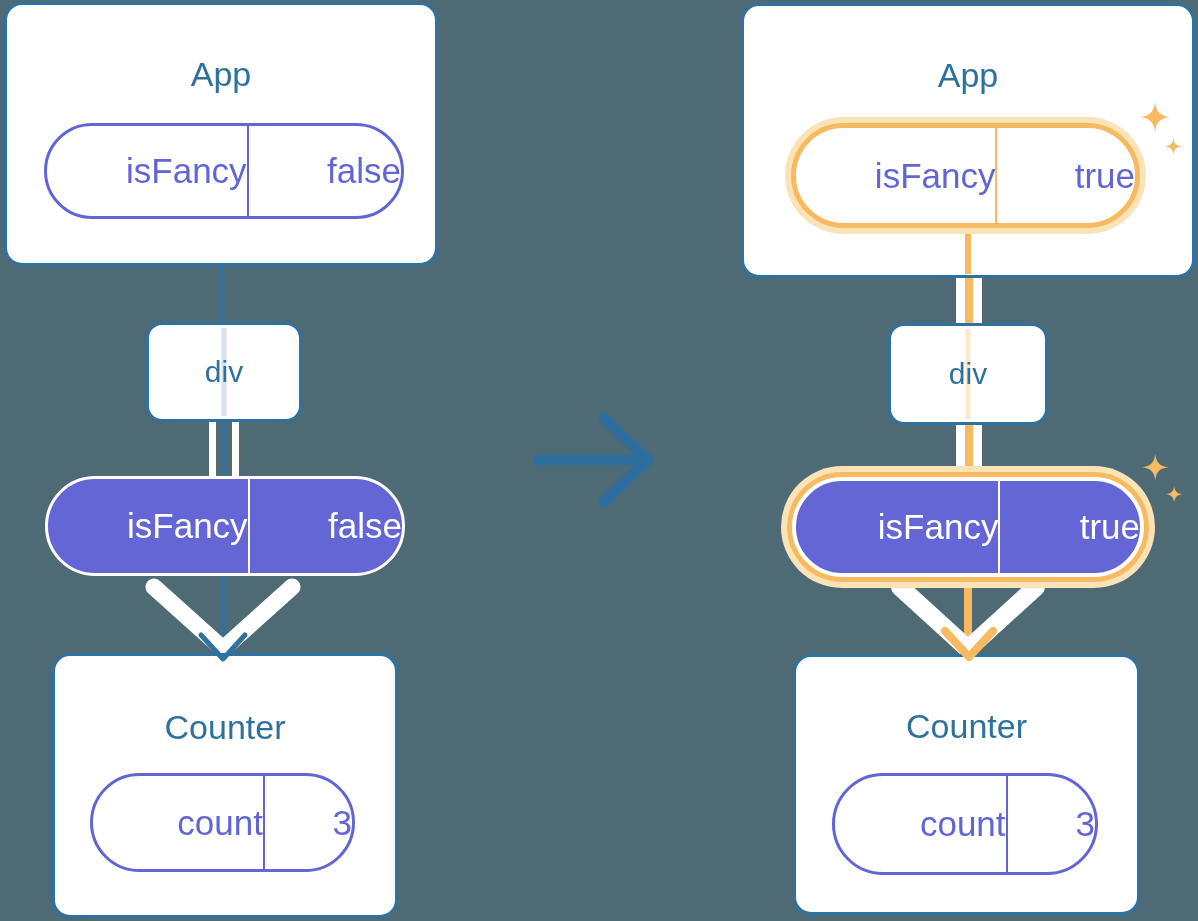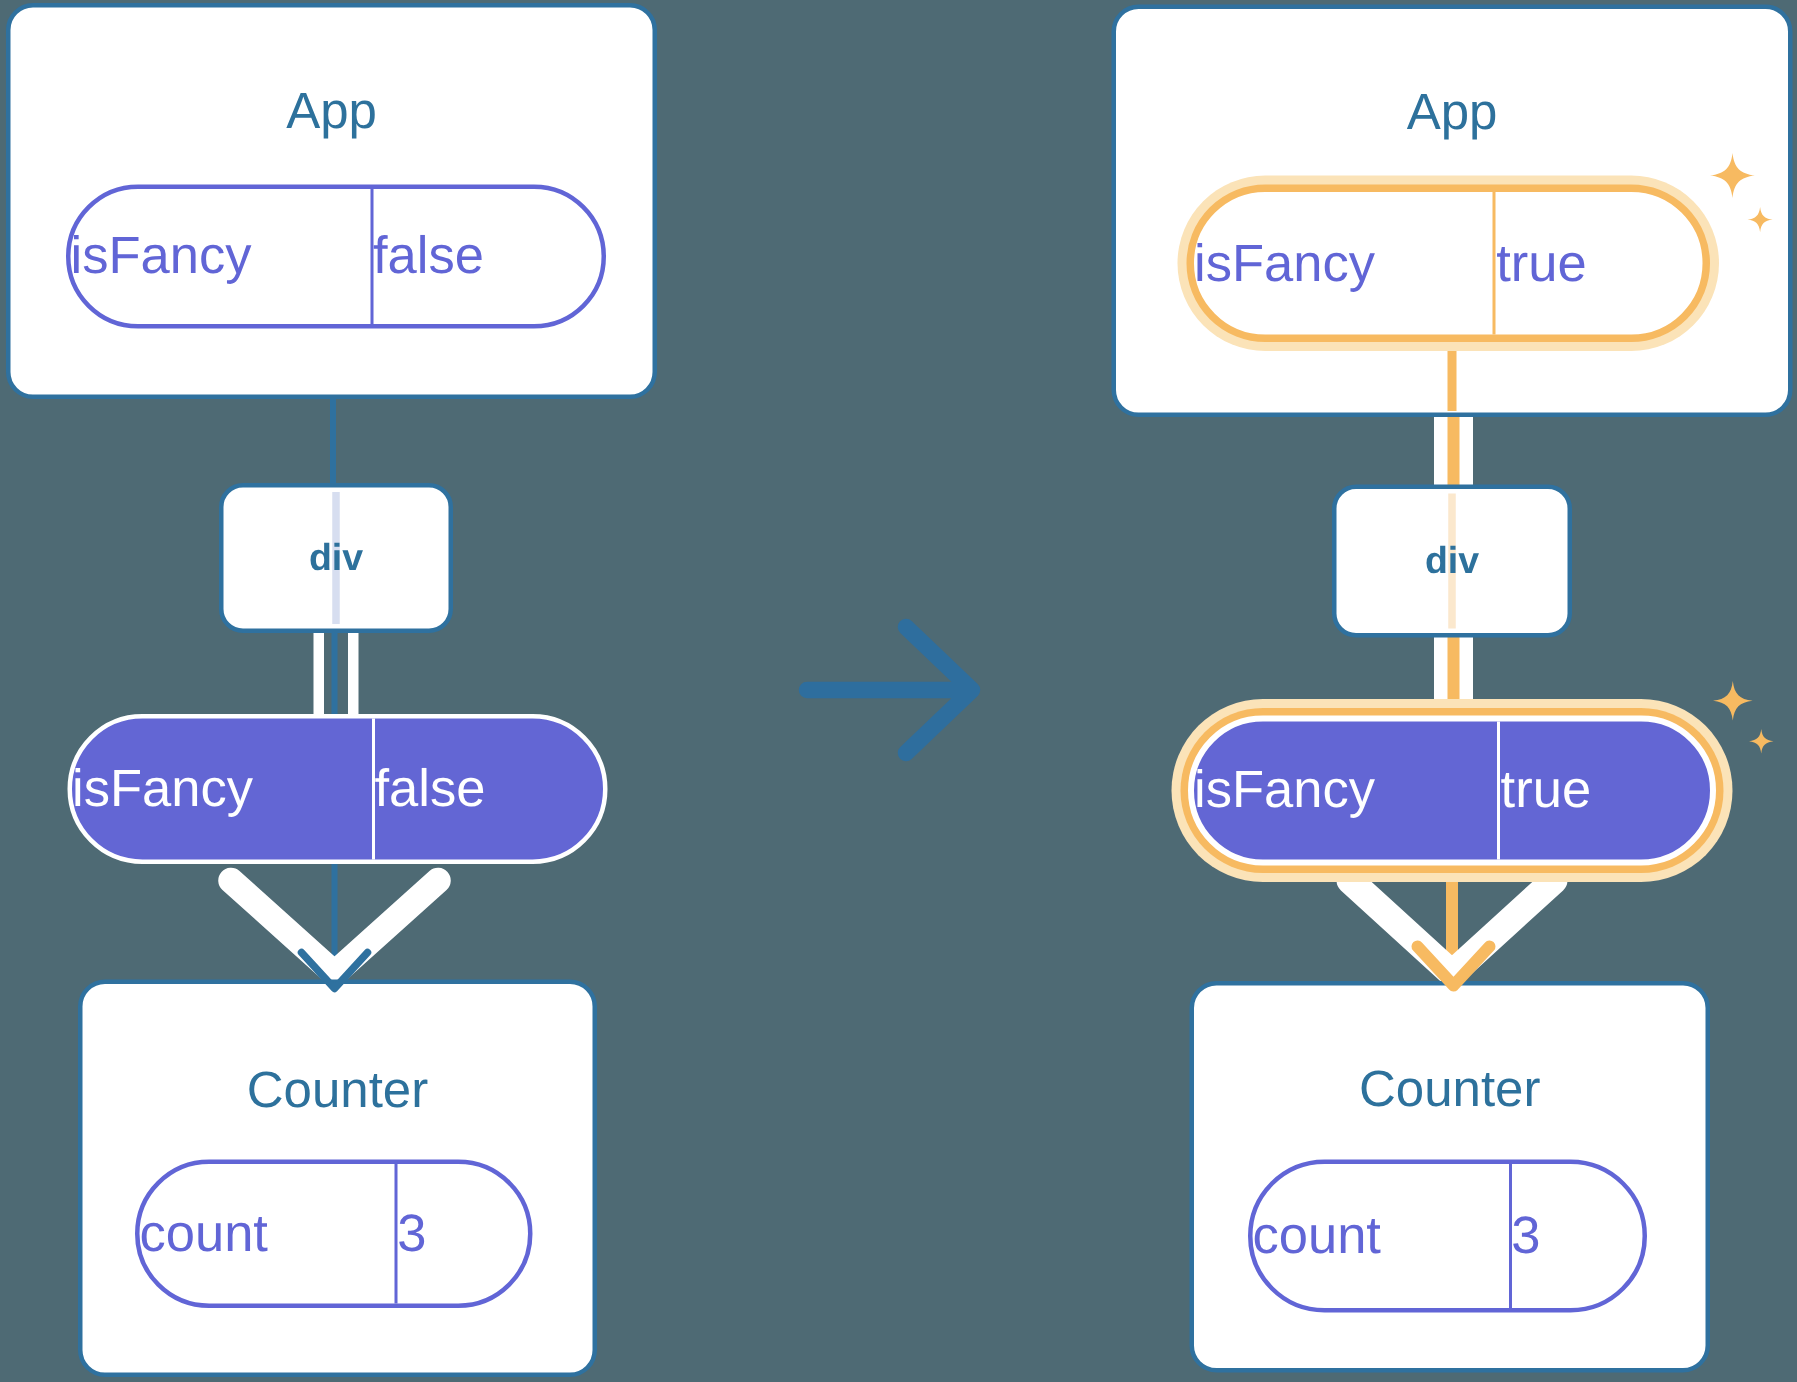--- a/index.html
+++ b/index.html
@@ -11,38 +11,38 @@
   *{box-sizing:border-box;margin:0;padding:0}
   body{background:var(--background)}
   .canvas{position:relative;width:1198px;height:921px;background:var(--background);
     font-family:"Liberation Sans",sans-serif;overflow:hidden}
   .abs{position:absolute}
   .vl{position:absolute}
   .card{position:absolute;background:#fff;border:3px solid var(--blue);border-radius:18px}
   .title{position:absolute;left:0;right:0;text-align:center;font-size:34px;font-weight:500;
     color:var(--title-blue)}
   .pill{position:absolute;display:flex;align-items:stretch;border-radius:60px;font-size:35px}
-  .pill .seg{display:flex;align-items:center;justify-content:flex-start}
+  .pill .seg{display:flex;align-items:center;justify-content:flex-end}
   .pill .seg.name{flex:1.31}
   .pill .seg.value{flex:1}
   .pill.outline{border:3px solid var(--purple-text);color:var(--purple-text);background:#fff}
   .pill.outline .seg.name{border-right:2px solid var(--purple-text)}
   .pill.filled{background:var(--purple);border:3px solid #fff;color:#fff}
   .pill.filled .seg.name{border-right:2px solid #fff}
   .pill.ring{border:5px solid var(--orange);color:var(--purple-text);background:#fff;
     box-shadow:0 0 0 6px var(--orange-glow)}
   .pill.ring .seg.name{border-right:2px solid var(--orange);flex:1.45}
   .pill.filled.ring2{border:4px solid #fff;
     box-shadow:0 0 0 5px var(--orange),0 0 0 11px var(--orange-glow)}
   .pill.filled.ring2 .seg.name{flex:1.45}
   .pill .bold{font-weight:400}
   .counter-pill .seg.name{flex:1.95}
   .divbox{position:absolute;background:#fff;border:3px solid var(--blue);border-radius:16px;
     display:flex;align-items:center;justify-content:center}
-  .divbox .label{position:relative;font-size:25px;font-weight:700;color:var(--title-blue)}
+  .divbox .label{position:relative;font-size:30px;font-weight:400;color:var(--title-blue)}
   .through{position:absolute;left:50%;transform:translateX(-50%);top:3px;bottom:3px;width:5px}
 </style>
 </head>
 <body>
 
 <div class="canvas">
 
   <div>
 
     <div class="vl" style="left:220px;top:263px;width:4px;height:61px;background:var(--blue)"></div>

